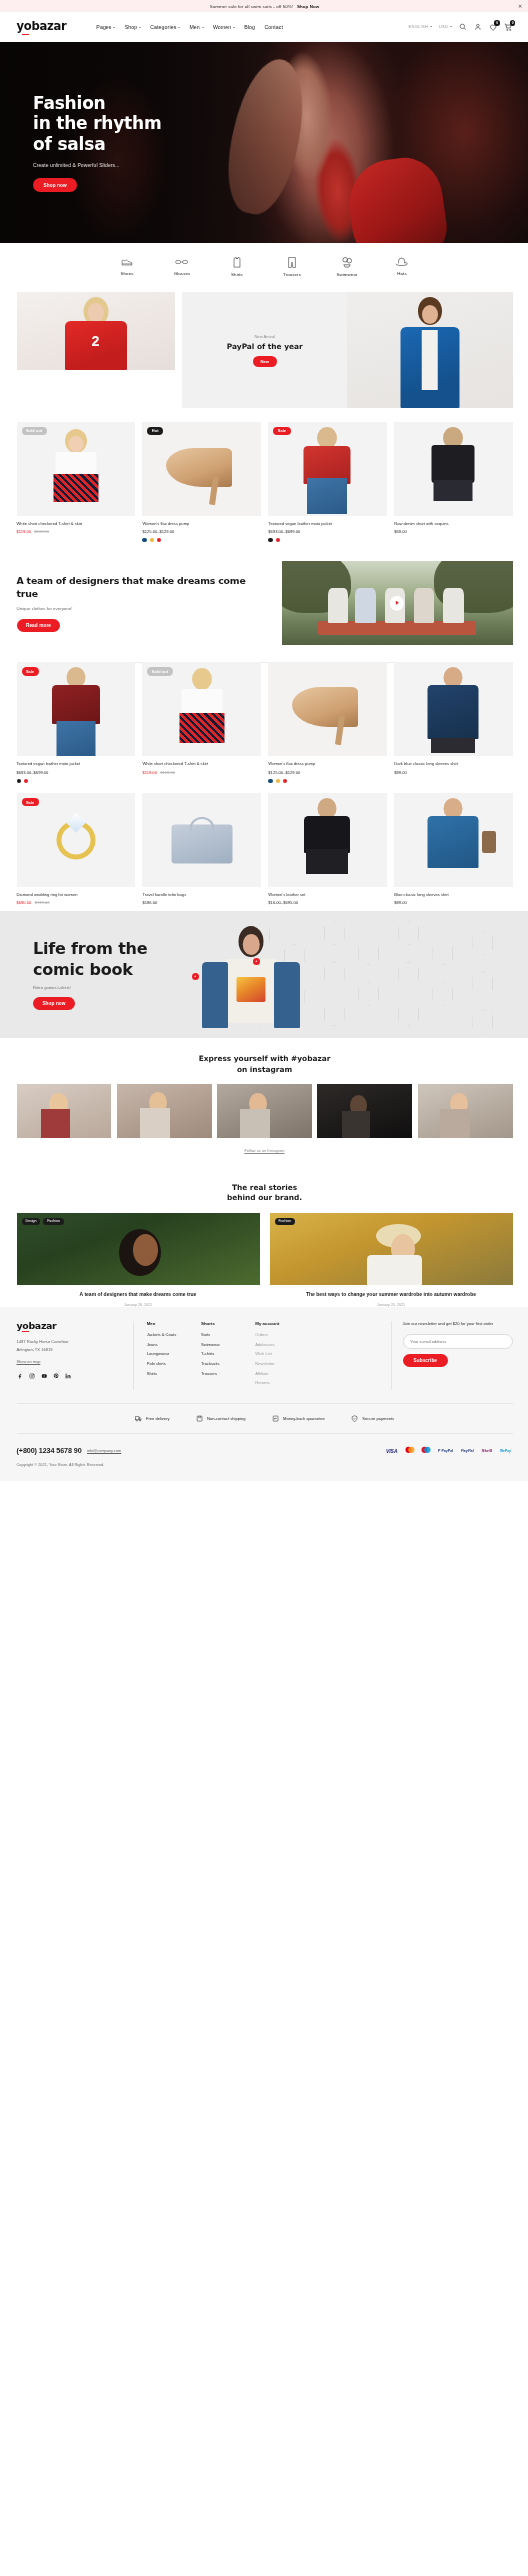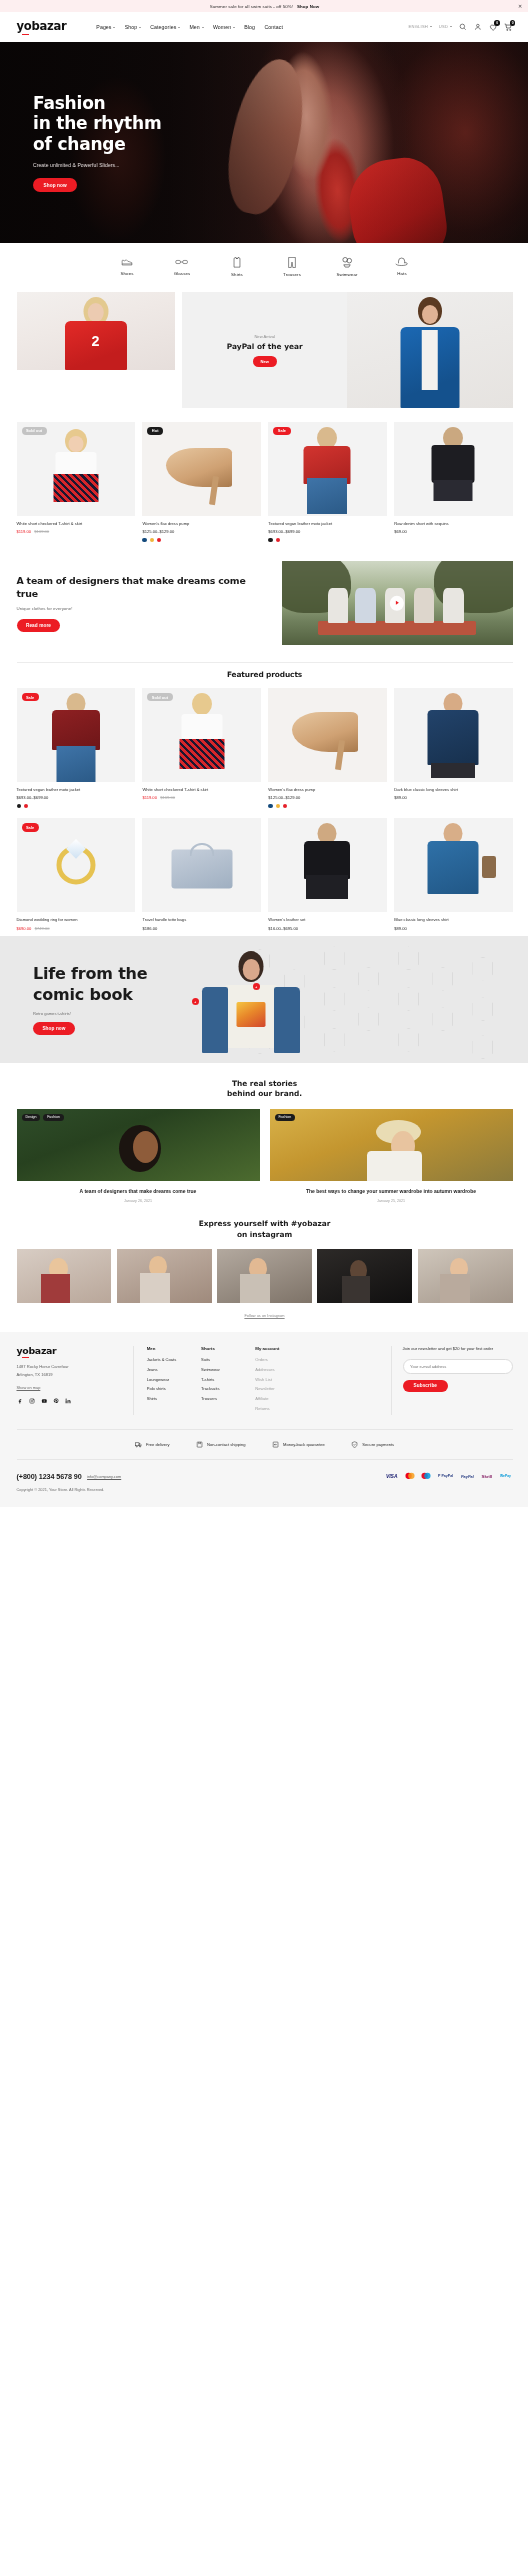--- a/index.html
+++ b/index.html
@@ -350,21 +350,21 @@
       <div class="g1"></div>
       <div class="figure"></div>
       <div class="arm"></div>
       <div class="skirt"></div>
       <div class="vig"></div>
     </div>
     <div class="hero-inner">
       <h1>
         <span>Fashion</span><br>
         <span>in the rhythm</span><br>
-        <span>of change</span>
+        <span>of salsa</span>
       </h1>
       <p>Create unlimited &amp; Powerful Sliders...</p>
       <button class="btn-red">Shop now</button>
     </div>
   </div>
 
   <div class="cats">
     <div class="cat">
       <svg width="12" height="10" viewBox="0 0 32 24" fill="none" stroke="#2a2a2a" stroke-width="1.3">
           <path d="M3 17h26v3H3z"></path>
@@ -539,21 +539,20 @@
         </div>
         <div class="play">
             <i></i>
           </div>
       </div>
     </div>
     <div class="hr"></div>
   </div>
 
   <div class="container">
-    <div class="sec-head">Featured products</div>
 
     <div class="grid4">
       <div class="pcard">
         <div class="pimg">
           <span class="pbadge sale">Sale</span>
           <div class="ph" style="background:#f3f3f3">
             <div style="position:absolute;left:50%;transform:translateX(-50%);top:5%;width:19px;height:21px;border-radius:50%;background:#d9b98d"></div>
             <div style="position:absolute;left:50%;transform:translateX(-50%);top:24%;width:48px;height:42%;background:linear-gradient(160deg,#8e2022 0%,#6d1618 100%);border-radius:4.4px 4.4px 1.1px 1.1px"></div>
             <div style="position:absolute;left:50%;transform:translateX(-50%);top:62%;width:39px;height:38%;background:linear-gradient(160deg,#3f74a8 0%,#2b5a87 100%)"></div>
           </div>
@@ -703,20 +702,54 @@
           <span>Life from the</span><br>
           <span>comic book</span>
         </h2>
         <p>Retro games t-shirts!</p>
         <button class="btn-red">Shop now</button>
       </div>
     </div>
   </div>
 
   <div class="container">
+    <div class="insta-head">
+      <h2>
+        <span>Express yourself with #yobazar</span><br>
+        <span>on instagram</span>
+      </h2>
+    </div>
+    <div class="insta-grid">
+      <div class="ig" style="background:linear-gradient(160deg,#d8cdc4 0%,#b9a79a 100%)">
+        <div style="position:absolute;left:34%;top:16%;width:19px;height:22px;border-radius:50%;background:#e9c59c"></div>
+        <div style="position:absolute;left:26%;top:46%;width:29px;height:54%;background:#a03b3b"></div>
+      </div>
+      <div class="ig" style="background:linear-gradient(160deg,#c6b6aa 0%,#9f8a7c 100%)">
+        <div style="position:absolute;left:34%;top:14%;width:17.6px;height:21px;border-radius:50%;background:#e5bf96"></div>
+        <div style="position:absolute;left:24%;top:44%;width:30px;height:56%;background:#d9cfc5"></div>
+      </div>
+      <div class="ig" style="background:linear-gradient(160deg,#b3a99f 0%,#7e7368 100%)">
+        <div style="position:absolute;left:34%;top:16%;width:17.6px;height:21px;border-radius:50%;background:#e2b993"></div>
+        <div style="position:absolute;left:24%;top:46%;width:30px;height:54%;background:#c9c0b5"></div>
+      </div>
+      <div class="ig" style="background:linear-gradient(160deg,#2d2a28 0%,#100f0f 100%)">
+        <div style="position:absolute;left:34%;top:20%;width:17.6px;height:21px;border-radius:50%;background:#5e4636"></div>
+        <div style="position:absolute;left:26%;top:50%;width:27.5px;height:50%;background:#3a3431"></div>
+      </div>
+      <div class="ig" style="background:linear-gradient(160deg,#cfc6bb 0%,#a3968a 100%)">
+        <div style="position:absolute;left:34%;top:16%;width:17.6px;height:21px;border-radius:50%;background:#e6c09c"></div>
+        <div style="position:absolute;left:24%;top:46%;width:30px;height:54%;background:#b9aa9d"></div>
+      </div>
+    </div>
+    <div class="insta-follow">
+      <a href="#">Follow us on Instagram</a>
+    </div>
+  </div>
+
+  <div class="container">
     <div class="blog-head">
       <h2>
         <span>The real stories</span><br>
         <span>behind our brand.</span>
       </h2>
     </div>
     <div class="blog-grid">
       <div class="bcard">
         <div class="bimg b1">
           <div class="btags">
@@ -734,54 +767,20 @@
           <div class="btags">
             <span class="btag">Fashion</span>
           </div>
           <div style="position:absolute;left:44%;top:16%;width:45px;height:24px;background:#e9dcb4;border-radius:50%"></div>
           <div style="position:absolute;left:50%;top:30%;width:24px;height:30px;border-radius:50%;background:#e8c49f"></div>
           <div style="position:absolute;left:40%;top:58%;width:55px;height:42%;background:#f2f0ea;border-radius:4.4px 4.4px 0 0"></div>
         </div>
         <h4>The best ways to change your summer wardrobe into autumn wardrobe</h4>
         <div class="bdate">January 25, 2021</div>
       </div>
-    </div>
-  </div>
-
-  <div class="container">
-    <div class="insta-head">
-      <h2>
-        <span>Express yourself with #yobazar</span><br>
-        <span>on instagram</span>
-      </h2>
-    </div>
-    <div class="insta-grid">
-      <div class="ig" style="background:linear-gradient(160deg,#d8cdc4 0%,#b9a79a 100%)">
-        <div style="position:absolute;left:34%;top:16%;width:19px;height:22px;border-radius:50%;background:#e9c59c"></div>
-        <div style="position:absolute;left:26%;top:46%;width:29px;height:54%;background:#a03b3b"></div>
-      </div>
-      <div class="ig" style="background:linear-gradient(160deg,#c6b6aa 0%,#9f8a7c 100%)">
-        <div style="position:absolute;left:34%;top:14%;width:17.6px;height:21px;border-radius:50%;background:#e5bf96"></div>
-        <div style="position:absolute;left:24%;top:44%;width:30px;height:56%;background:#d9cfc5"></div>
-      </div>
-      <div class="ig" style="background:linear-gradient(160deg,#b3a99f 0%,#7e7368 100%)">
-        <div style="position:absolute;left:34%;top:16%;width:17.6px;height:21px;border-radius:50%;background:#e2b993"></div>
-        <div style="position:absolute;left:24%;top:46%;width:30px;height:54%;background:#c9c0b5"></div>
-      </div>
-      <div class="ig" style="background:linear-gradient(160deg,#2d2a28 0%,#100f0f 100%)">
-        <div style="position:absolute;left:34%;top:20%;width:17.6px;height:21px;border-radius:50%;background:#5e4636"></div>
-        <div style="position:absolute;left:26%;top:50%;width:27.5px;height:50%;background:#3a3431"></div>
-      </div>
-      <div class="ig" style="background:linear-gradient(160deg,#cfc6bb 0%,#a3968a 100%)">
-        <div style="position:absolute;left:34%;top:16%;width:17.6px;height:21px;border-radius:50%;background:#e6c09c"></div>
-        <div style="position:absolute;left:24%;top:46%;width:30px;height:54%;background:#b9aa9d"></div>
-      </div>
-    </div>
-    <div class="insta-follow">
-      <a href="#">Follow us on Instagram</a>
     </div>
   </div>
 
   <div class="footer">
     <div class="container">
       <div class="fgrid">
         <div class="fbrand">
           <div class="logo">yobazar</div>
           <p>
             <span>1487 Rocky Horse Carrefour</span><br>

